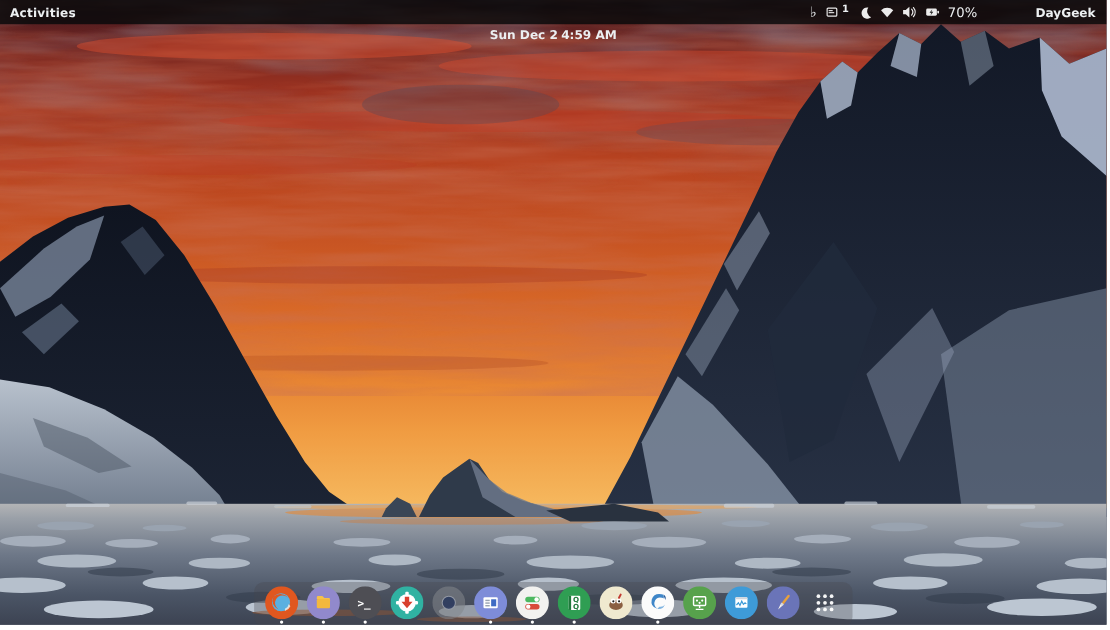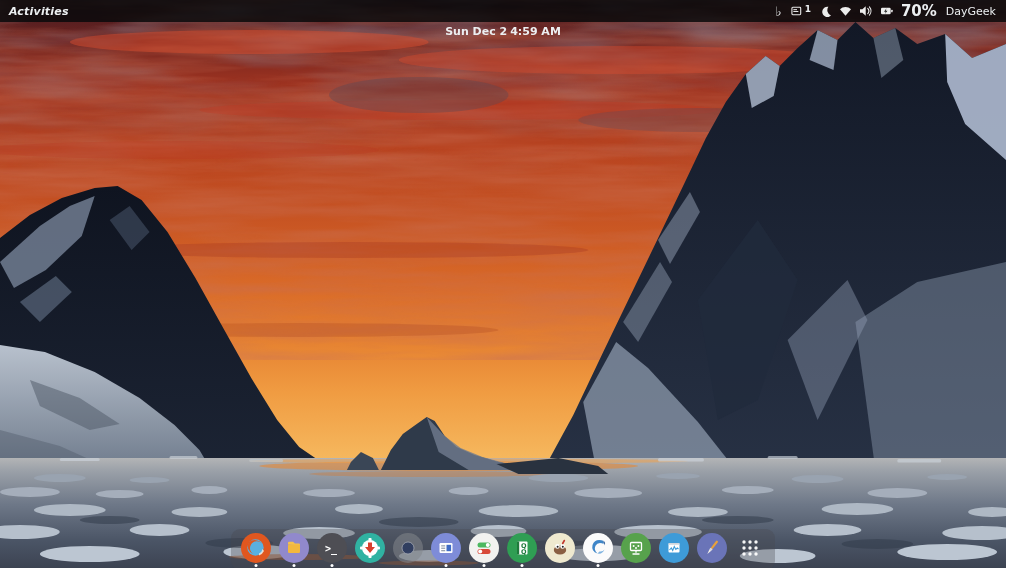--- a/index.html
+++ b/index.html
@@ -6,30 +6,30 @@
   html,body { background:#ffffff; font-family:"DejaVu Sans","Liberation Sans",sans-serif; }
   .screen { position:relative; width:1009px; height:573px; background:#ffffff; overflow:hidden; }
   .desktop { position:absolute; left:0; top:0; width:1006px; height:568px; overflow:hidden; background:#3c4352; }
   .wallpaper { position:absolute; left:0; top:0; width:100%; height:100%; display:block; }
 
   
   .topbar { position:absolute; left:0; top:0; width:100%; height:22px;
     background:rgba(9,9,11,0.85); color:#eceff1; display:flex; align-items:center;
     font-size:11px; z-index:30; }
   .tb-left { display:flex; align-items:center; padding-left:9px; flex:0 0 auto; }
-  .activities { font-weight:700; letter-spacing:.2px; cursor:default;font-style:italic; }
+  .activities { font-weight:700; letter-spacing:.2px; cursor:default; }
   .tb-center { position:absolute; left:50%; transform:translateX(-50%); display:flex; gap:3px;
     font-weight:700;margin-top:41px; }
   .tb-right { margin-left:auto; display:flex; align-items:center; gap:9px; padding-right:10px; }
   .flat-ind { font-size:13px; line-height:1; font-weight:700; }
   .win-badge { display:flex; align-items:flex-start; gap:2px; }
   .win-badge .count { font-size:9px; font-weight:700; margin-top:-1px; }
   .sysgroup { display:flex; align-items:center; gap:7px; }
-  .pct { font-size:15px; font-weight:700; }
-  .usr { font-weight:400; }
+  .pct { font-size:12px; font-weight:400; }
+  .usr { font-weight:700;margin-left:44px; }
   .tb-icon { display:flex; align-items:center; }
 
   
   .dock { position:absolute; left:50%; transform:translateX(-50%); top:529px; height:41px;
     display:flex; align-items:center; gap:8px; padding:0 10px;
     background:rgba(72,72,78,0.32); border-radius:9px; z-index:20; }
   .dock-item { position:relative; width:30px; height:34px; display:flex; justify-content:center;
     align-items:flex-start; cursor:pointer; }
   .dock-item svg { display:block; }
   .run-dot { display:none; position:absolute; bottom:0px; left:50%; transform:translateX(-50%);

